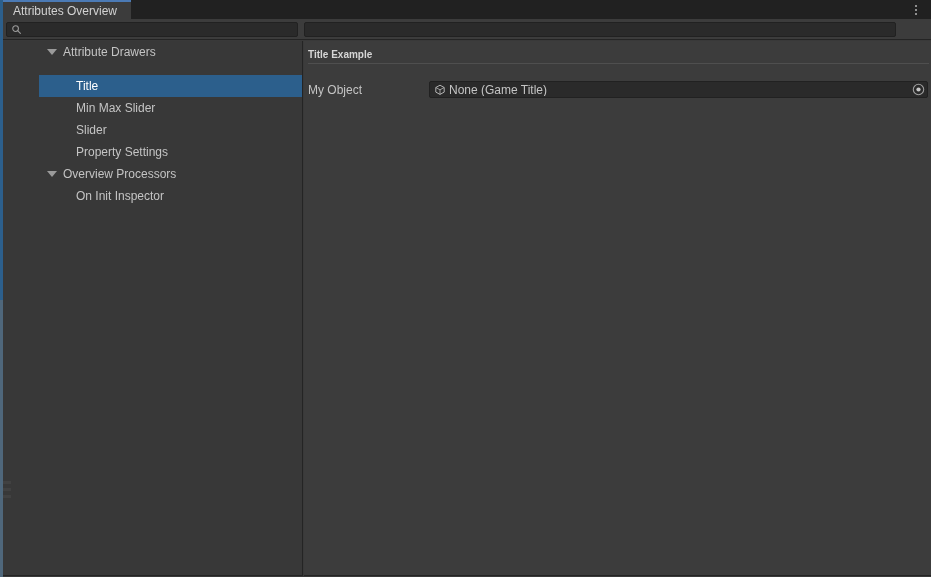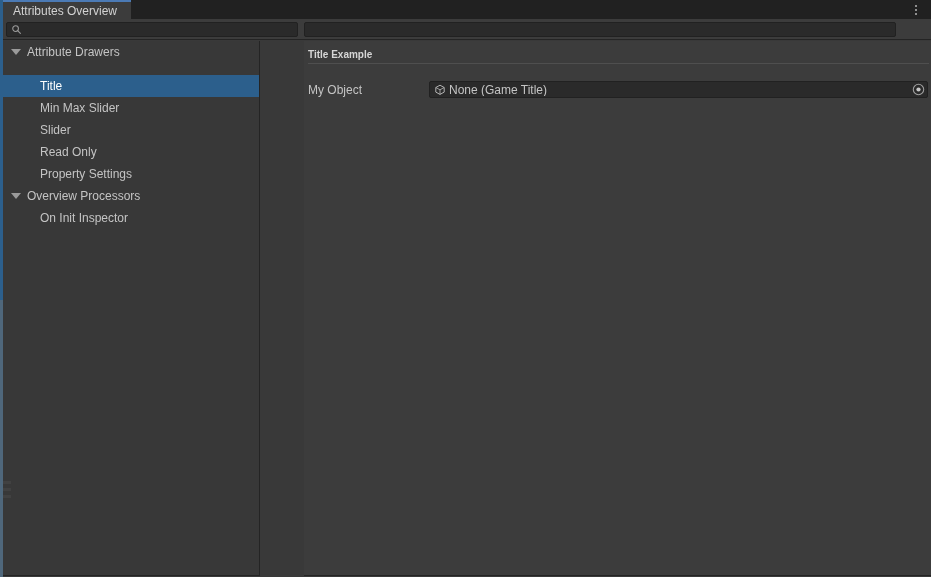--- a/index.html
+++ b/index.html
@@ -149,26 +149,27 @@
     box-sizing: border-box;
     display: flex;
     align-items: center;
     justify-content: center;
   }
 
   
   .left-pane {
     position: absolute;
     left: 3px; top: 41px;
-    width: 257px; height: 535px;
+    width: 300px; height: 535px;
     background: #383838;
     border-right: 1px solid #242424;
     border-bottom: 1px solid #242424;
     box-sizing: border-box;
     overflow: hidden;
+    padding-left: 36px;
   }
   .right-pane {
     position: absolute;
     left: 304px; top: 41px;
     width: 627px; height: 535px;
     background: #3c3c3c;
     border-bottom: 1px solid #242424;
     box-sizing: border-box;
     overflow: hidden;
   }
@@ -336,23 +337,20 @@
           <span class="tree-label">Attribute Drawers</span>
         </div>
         <div class="tree-row child selected">
           <span class="tree-label">Title</span>
         </div>
         <div class="tree-row child">
           <span class="tree-label">Min Max Slider</span>
         </div>
         <div class="tree-row child">
           <span class="tree-label">Slider</span>
-        </div>
-        <div class="tree-row child">
-          <span class="tree-label">Read Only</span>
         </div>
         <div class="tree-row child">
           <span class="tree-label">Property Settings</span>
         </div>
         <div class="tree-row group">
           <span class="foldout"></span>
           <span class="tree-label">Overview Processors</span>
         </div>
         <div class="tree-row child">
           <span class="tree-label">On Init Inspector</span>

